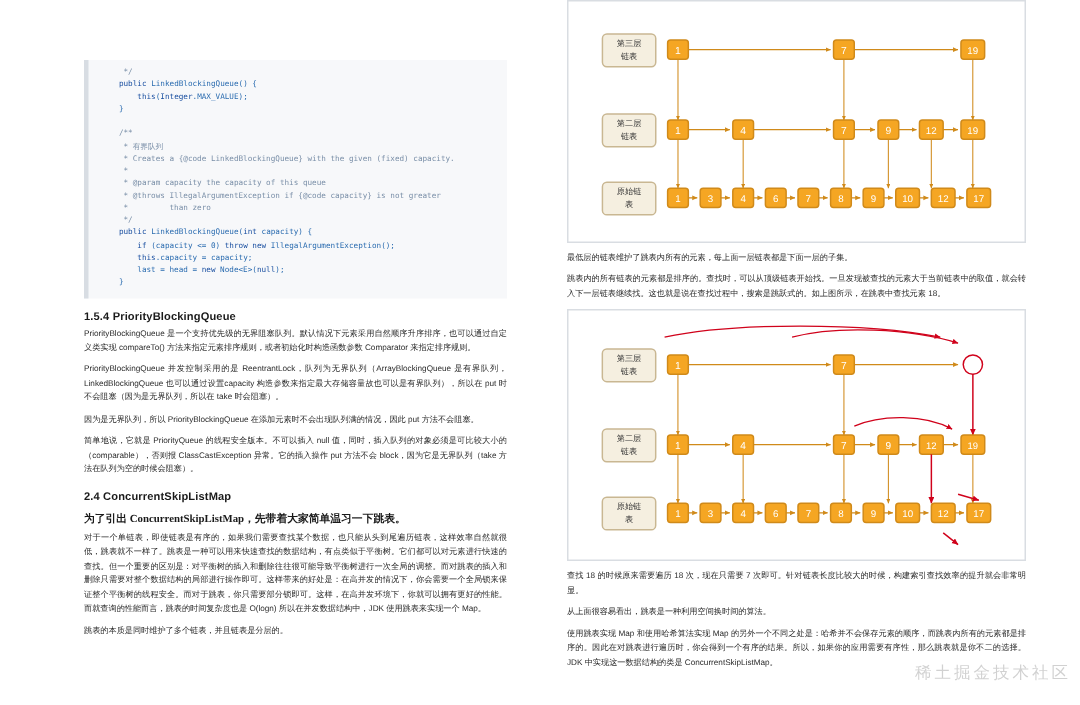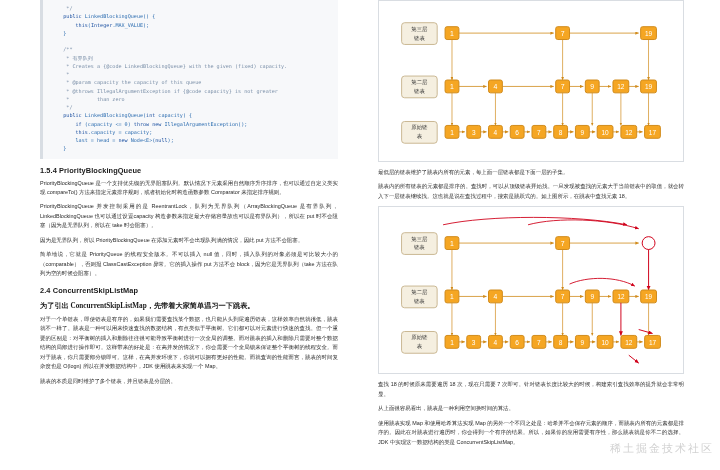--- a/index.html
+++ b/index.html
@@ -19,21 +19,22 @@
     height: 470px;
     display: flex;
     background: #fff;
   }
   .col {
     position: relative;
     box-sizing: border-box;
   }
   .col-left {
     width: 360px;
-    padding: 0 22px 0 40px;
+    padding: 0 22px 0 56px;
+    margin-top: 40px;
   }
   .col-right {
     width: 360px;
     padding: 0 36px 0 18px;
   }
 
   
   .code-block {
     background: #f7f8fa;
     border-left: 3px solid #d8dde3;

